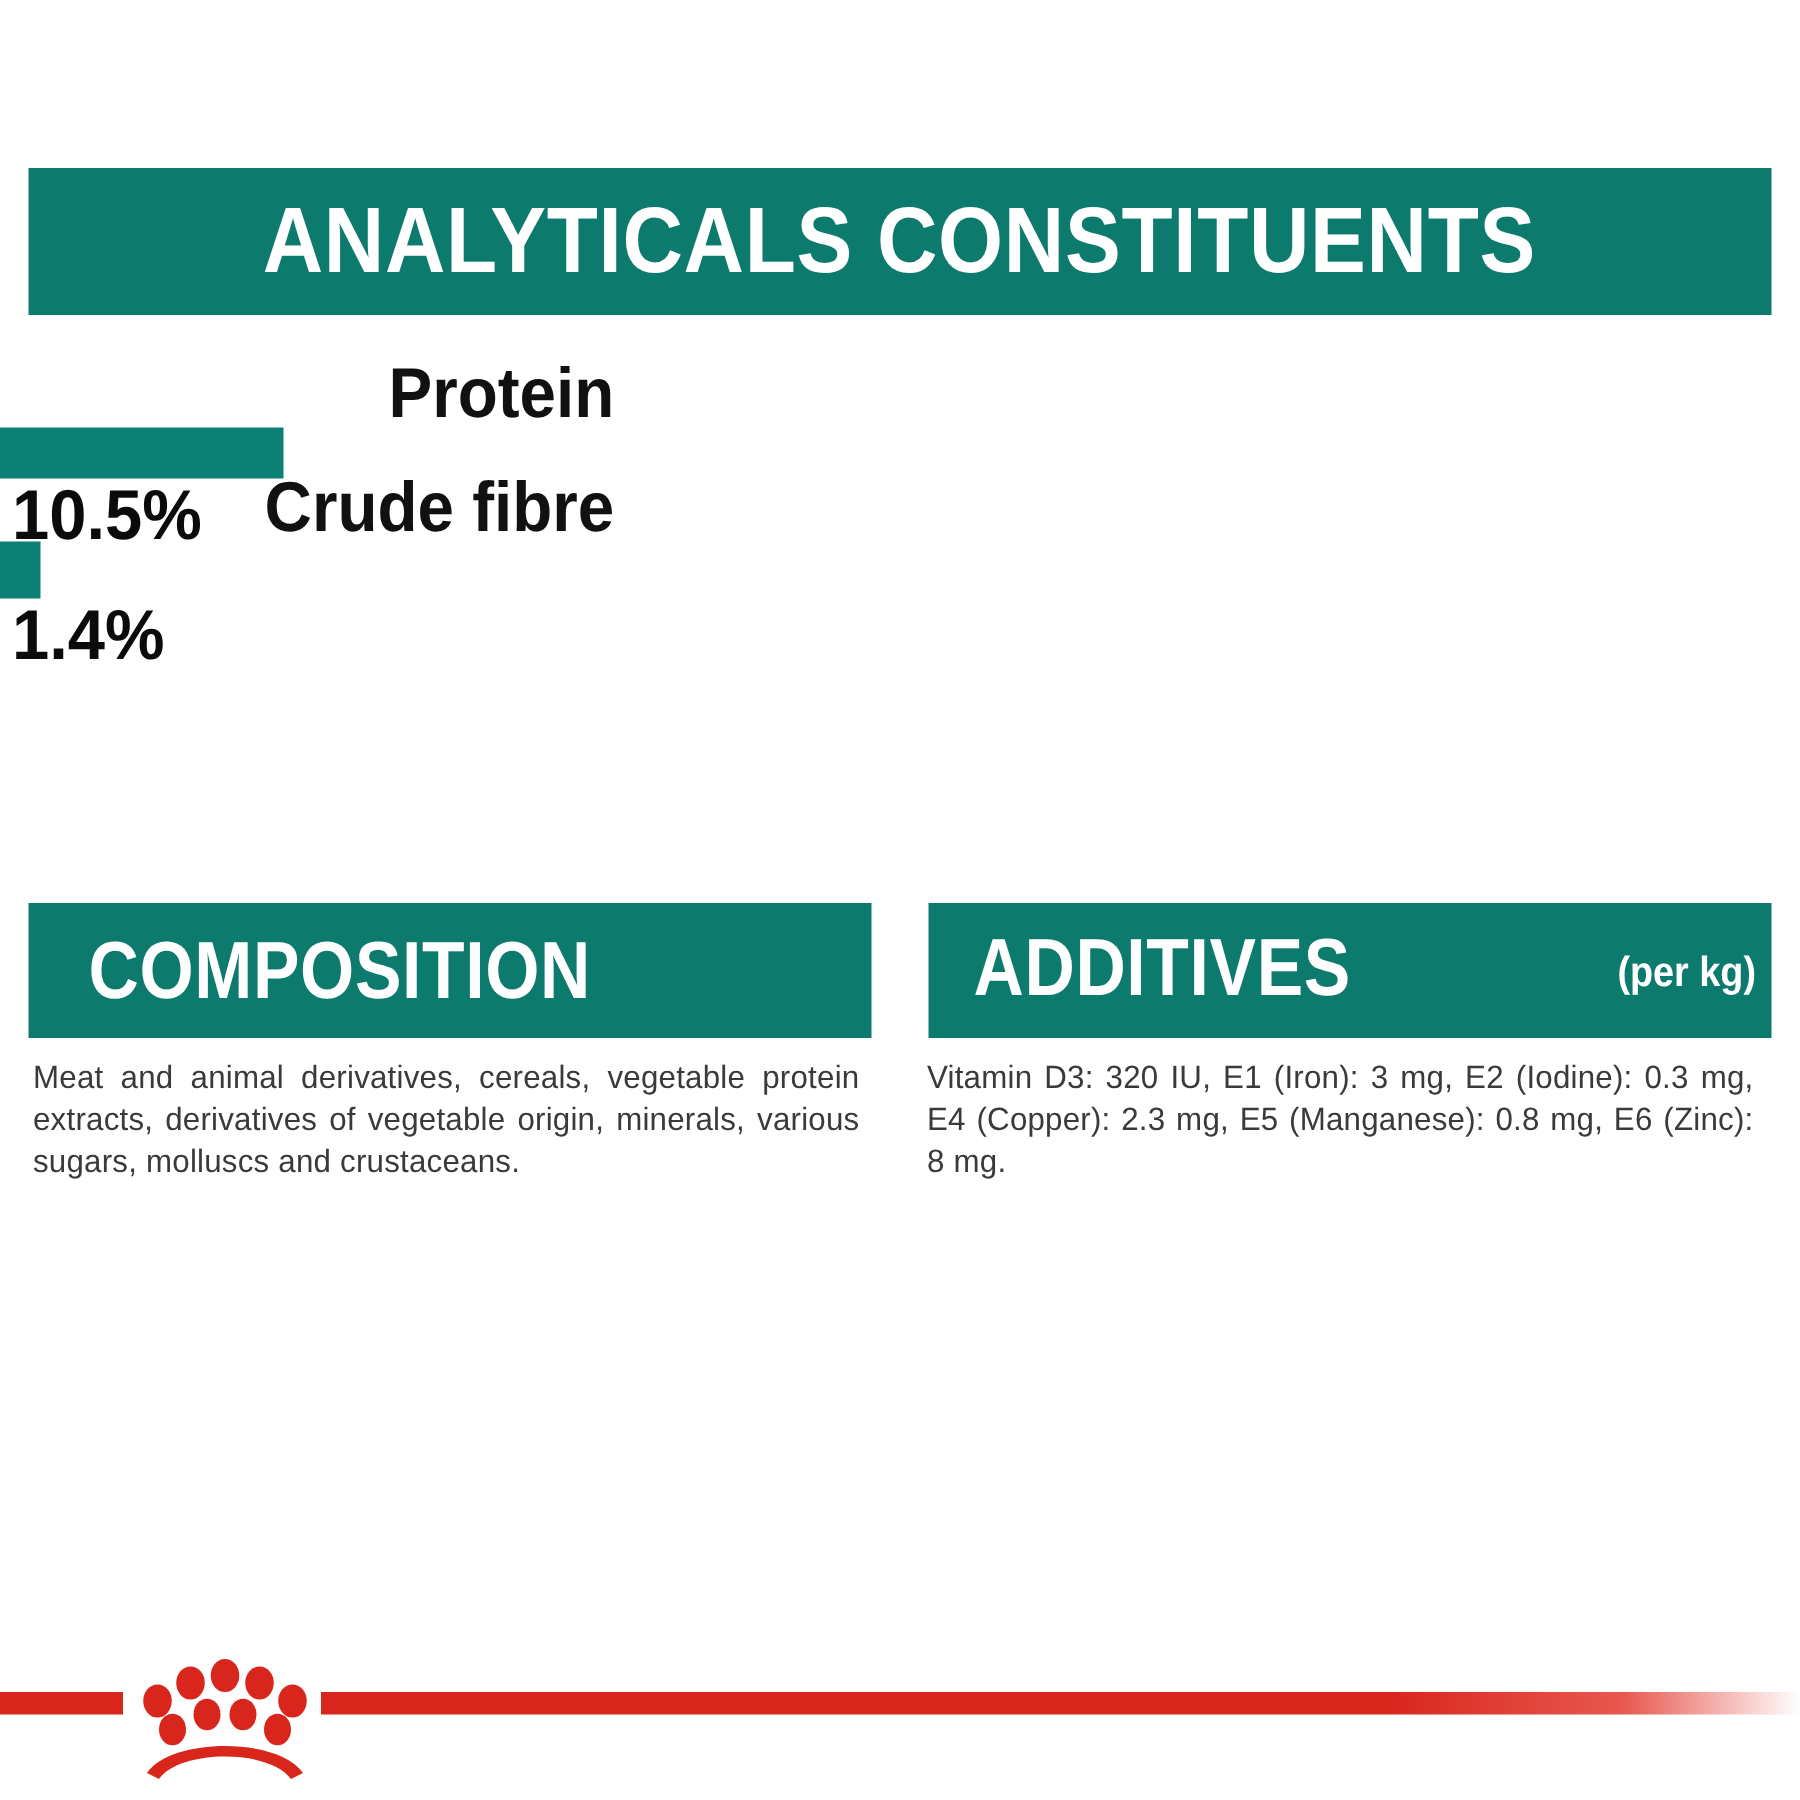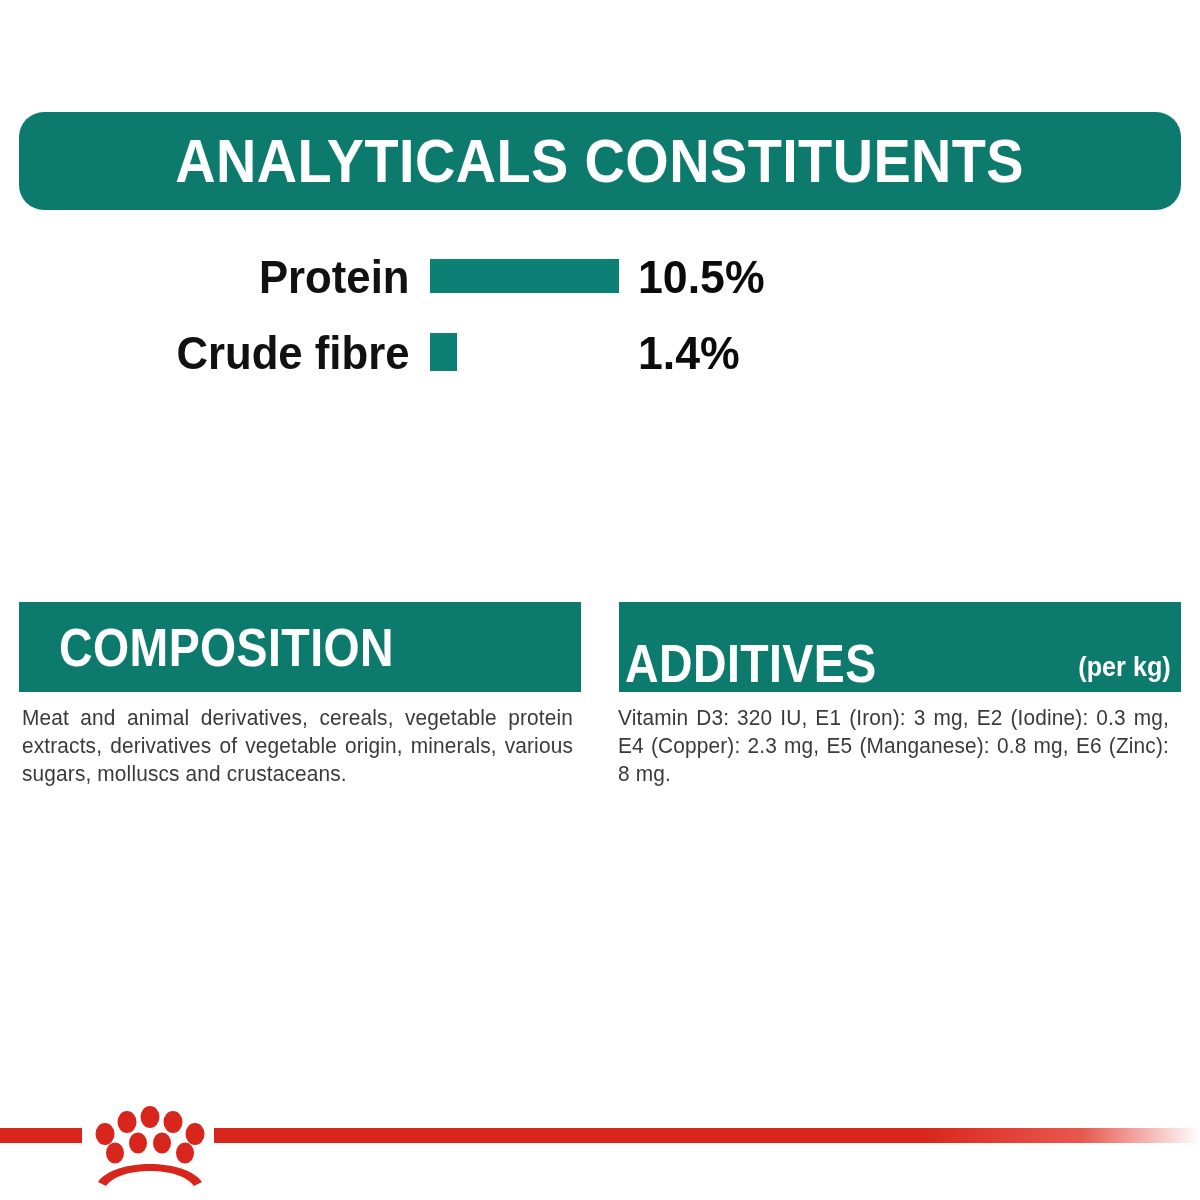--- a/index.html
+++ b/index.html
@@ -36,40 +36,40 @@
     transform-origin: left center;
   }
 
   
   #analyticals-banner {
     left: 19px;
     top: 112px;
     width: 1162px;
     height: 98px;
     justify-content: center;
-    border-radius: 25px;
   }
   #analyticals-banner .banner-title {
     font-size: 62px;
     line-height: 62px;
     transform: scaleX(0.9);
     transform-origin: center center;
   }
 
   
   #constituents {
     position: absolute;
     left: 0;
     top: 238px;
     width: 1200px;
   }
   .const-row {
     display: flex;
-    align-items: center;
+    align-items: flex-start;
     height: 76px;
+    flex-direction: column;
   }
   .const-label {
     width: 430px;
     text-align: right;
     padding-right: 22px;
     box-sizing: border-box;
     font-family: "Liberation Sans Narrow", "Liberation Sans", sans-serif;
     font-weight: bold;
     font-size: 47px;
     line-height: 47px;
@@ -112,22 +112,22 @@
   #composition-banner .banner-title {
     font-size: 54px;
     line-height: 54px;
   }
 
   #additives-banner {
     left: 619px;
     top: 602px;
     width: 562px;
     height: 90px;
-    padding-left: 6px;
-    align-items: center;
+    padding-left: 30px;
+    align-items: flex-start;
   }
   #additives-banner .banner-wrap {
     display: flex;
     align-items: baseline;
     width: 100%;
     justify-content: space-between;
     padding-right: 10px;
     box-sizing: border-box;
   }
   #additives-banner .banner-title {

